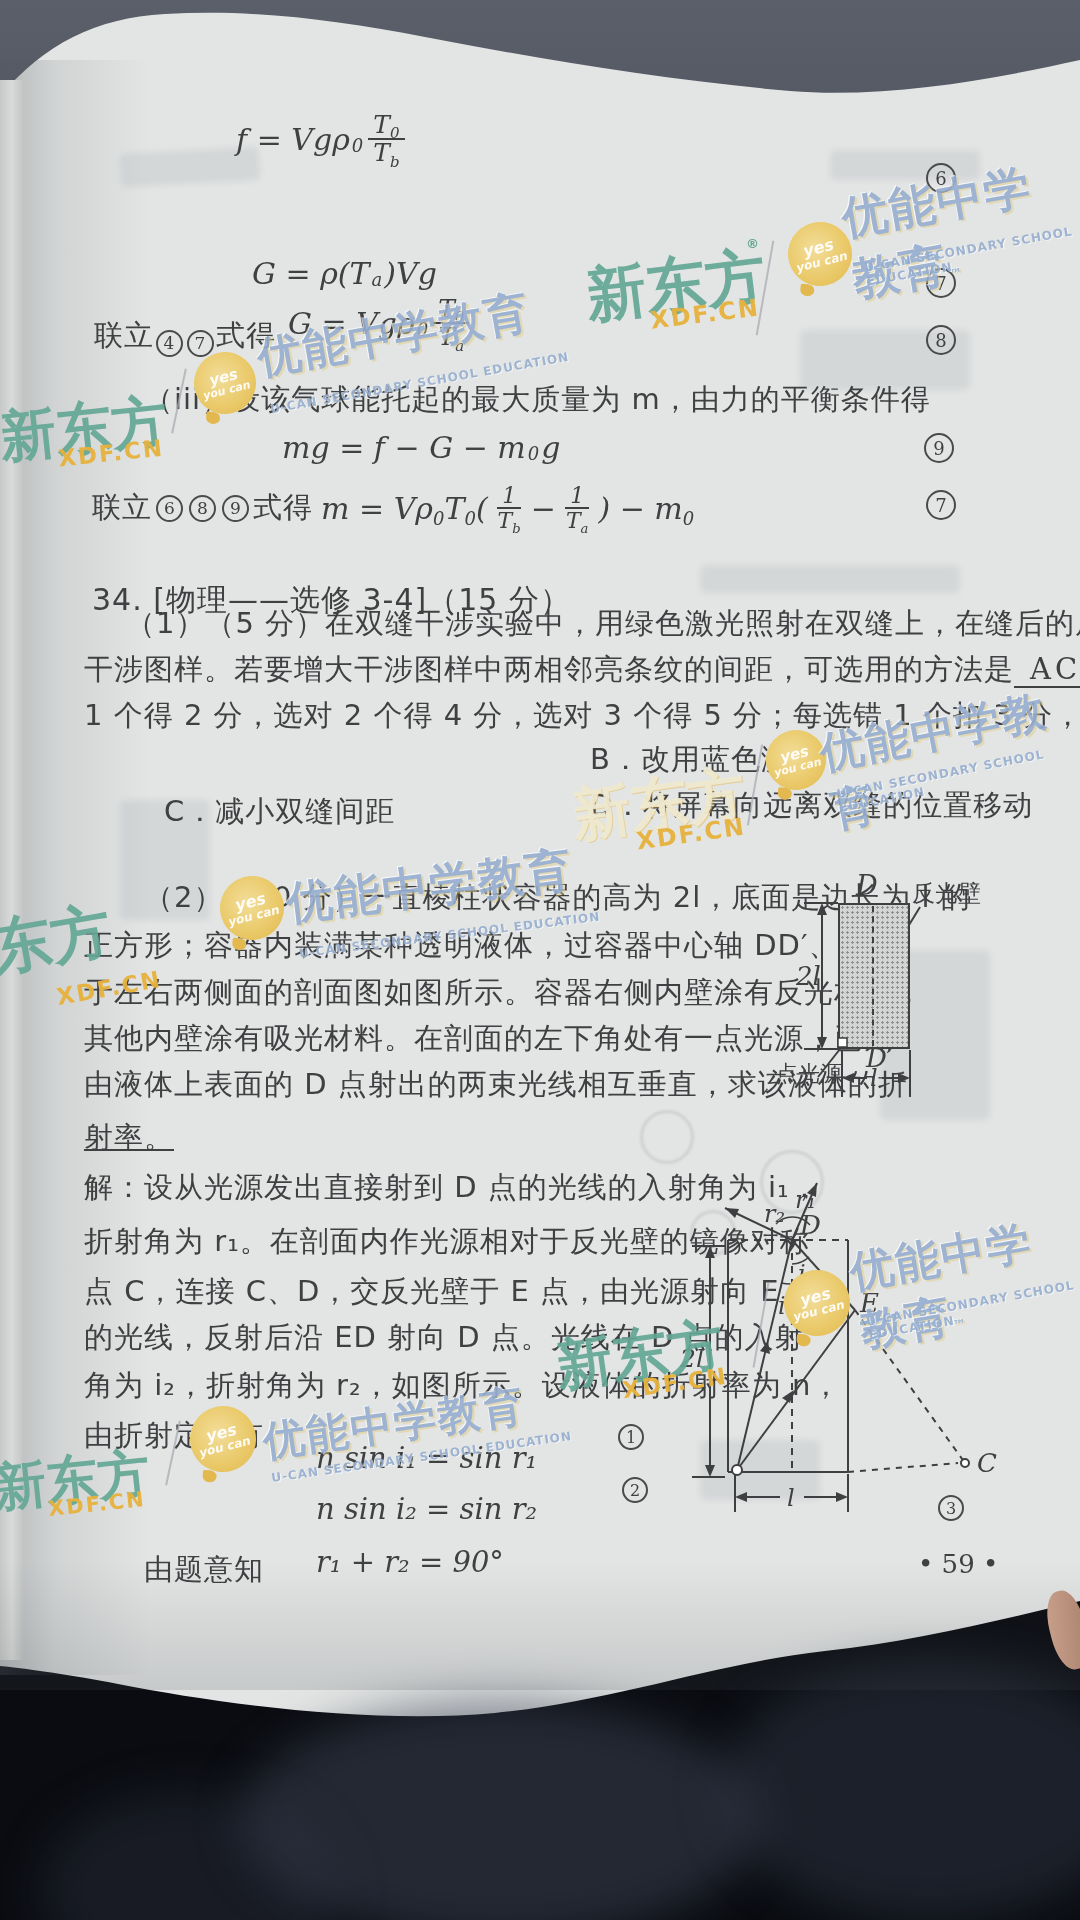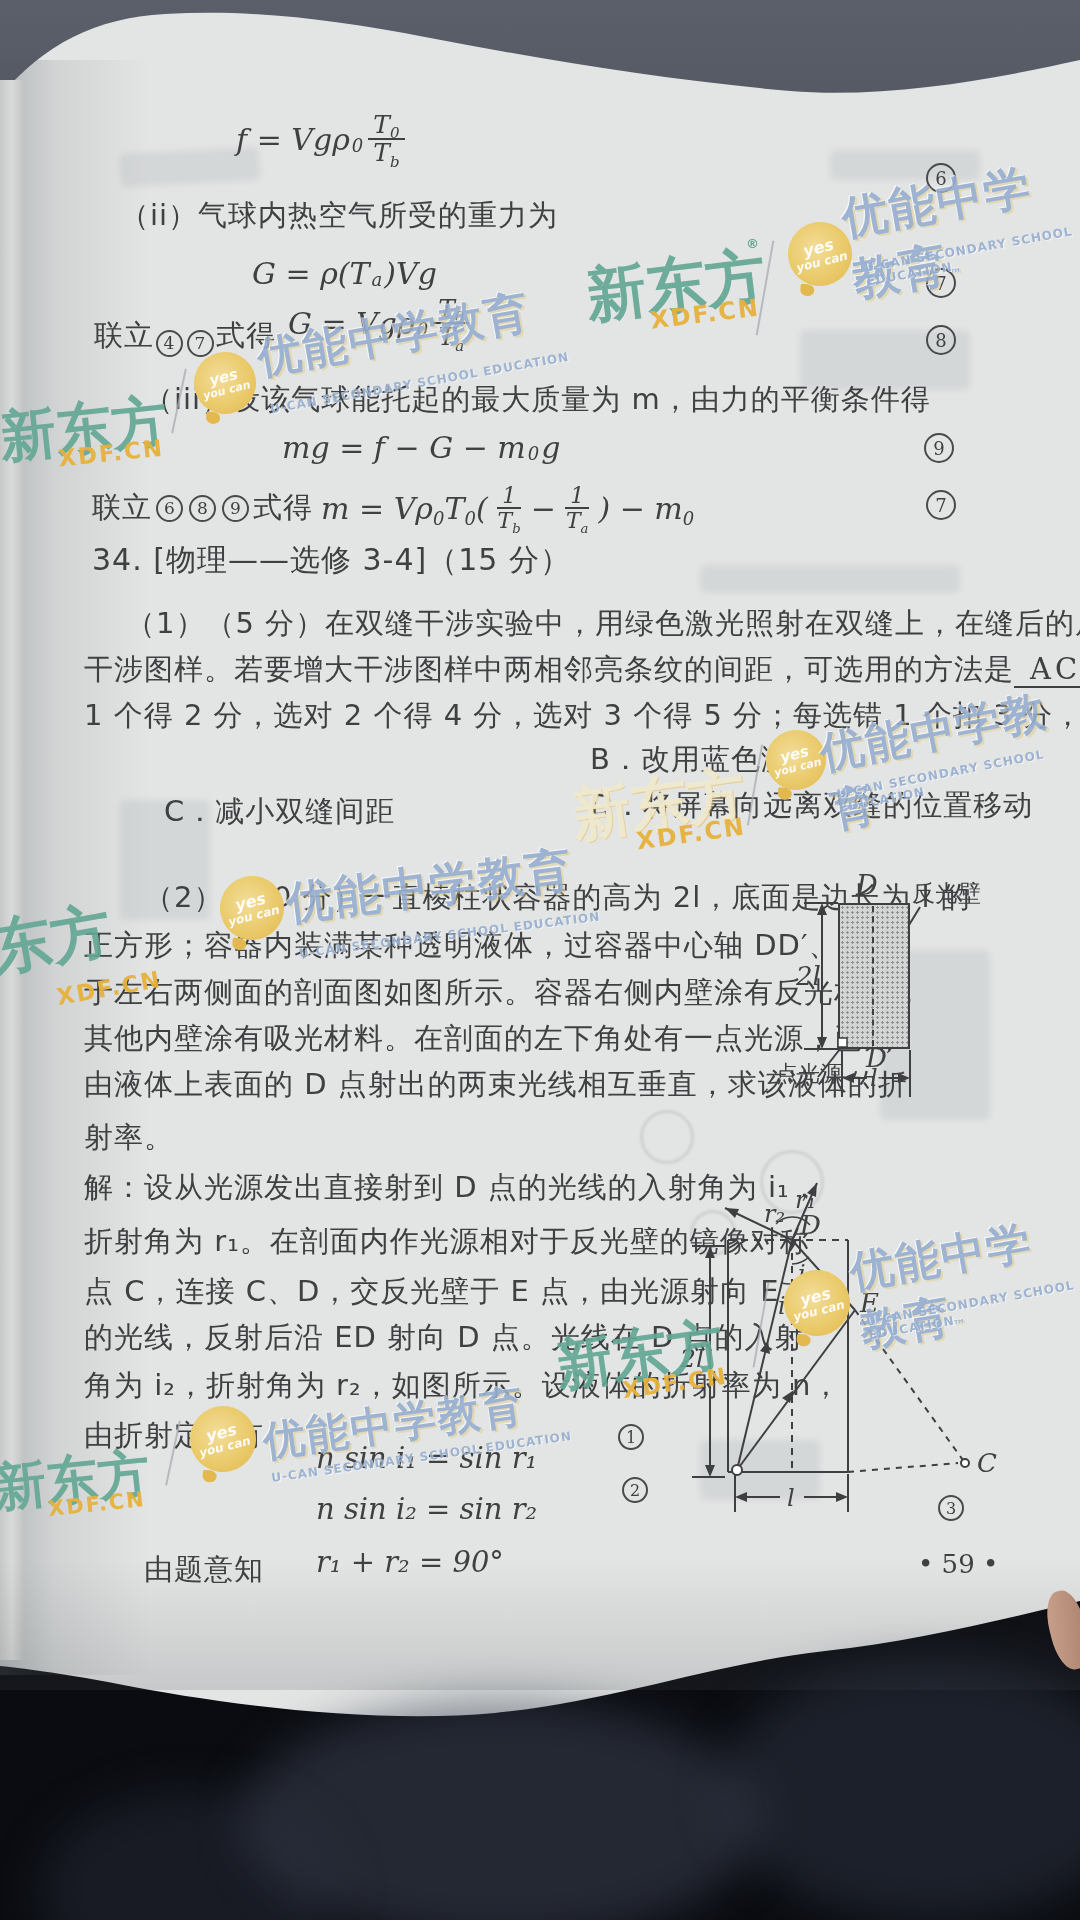--- a/index.html
+++ b/index.html
@@ -83,21 +83,20 @@
       <span class="s">0</span>
     <span class="frac">
       <span class="fn"><span>T</span><span class="s">0</span></span>
       <span class="fd"><span>T</span><span class="s">b</span></span>
     </span>
   </div>
   <div class="circ" style="left:926px;top:163px;">
       <span>6</span>
     </div>
 
-  <div class="ln cn" style="left:120px;top:196px;">（ii）气球内热空气所受的重力为</div>
 
   <div class="mrow math" style="left:240px;top:256px;margin-left:12px;">
     <span>G = ρ(T</span>
       <span class="s">a</span>
       <span>)Vg</span>
   </div>
   <div class="circ" style="left:926px;top:268px;">
       <span>7</span>
     </div>
 
@@ -152,38 +151,38 @@
     <span class="frac math" style="font-size:22px;">
       <span class="fn">1</span>
       <span class="fd"><span>T</span><span class="s">a</span></span>
     </span>
     <span class="math"><span>) − m</span><span class="s">0</span></span>
   </div>
   <div class="circ" style="left:926px;top:490px;">
       <span>7</span>
     </div>
 
-  <div class="ln cn" style="left:92px;top:540px;font-size:30px;">34. [物理——选修 3-4]（15 分）</div>
+  <div class="ln cn" style="left:92px;top:580px;font-size:30px;">34. [物理——选修 3-4]（15 分）</div>
 
   <div class="ln cn" style="left:126px;top:604px;">（1）（5 分）在双缝干涉实验中，用绿色激光照射在双缝上，在缝后的屏幕上显示出</div>
   <div class="ln cn" style="left:84px;top:650px;">
     <span>干涉图样。若要增大干涉图样中两相邻亮条纹的间距，可选用的方法是</span><span class="answer">ACD</span>
   </div>
   <div class="ln cn" style="left:84px;top:696px;">1 个得 2 分，选对 2 个得 4 分，选对 3 个得 5 分；每选错 1 个扣 3 分，最低得分为 0 分）。</div>
 
   <div class="ln cn" style="left:590px;top:740px;">B．改用蓝色激光</div>
   <div class="ln cn" style="left:164px;top:792px;">C．减小双缝间距</div>
   <div class="ln cn" style="left:590px;top:786px;">D．将屏幕向远离双缝的位置移动</div>
 
   <div class="ln cn" style="left:144px;top:878px;">（2）（10 分）一直棱柱状容器的高为 2l，底面是边长为 l 的</div>
   <div class="ln cn" style="left:84px;top:926px;">正方形；容器内装满某种透明液体，过容器中心轴 DD′、垂直</div>
   <div class="ln cn" style="left:84px;top:973px;">于左右两侧面的剖面图如图所示。容器右侧内壁涂有反光材料，</div>
   <div class="ln cn" style="left:84px;top:1019px;">其他内壁涂有吸光材料。在剖面的左下角处有一点光源，已知</div>
   <div class="ln cn" style="left:84px;top:1065px;">由液体上表面的 D 点射出的两束光线相互垂直，求该液体的折</div>
-  <div class="ln cn" style="left:84px;top:1118px;">射率。</div>
+  <div class="ln cn" style="left:84px;top:1118px;text-decoration:underline;">射率。</div>
 
   <div id="d1-rect"></div>
   <div id="d1-axis"></div>
   <svg class="abs" style="left:770px;top:855px;" width="260" height="255" viewBox="0 0 260 255">
     <g stroke="#3e3f41" stroke-width="2" fill="none">
       <line x1="34" y1="48" x2="68" y2="48"></line>
       <line x1="34" y1="194" x2="68" y2="194"></line>
       <line x1="52" y1="56" x2="52" y2="186"></line>
       <line x1="150" y1="52" x2="139" y2="70"></line>
       <line x1="48" y1="222" x2="70" y2="194"></line>

